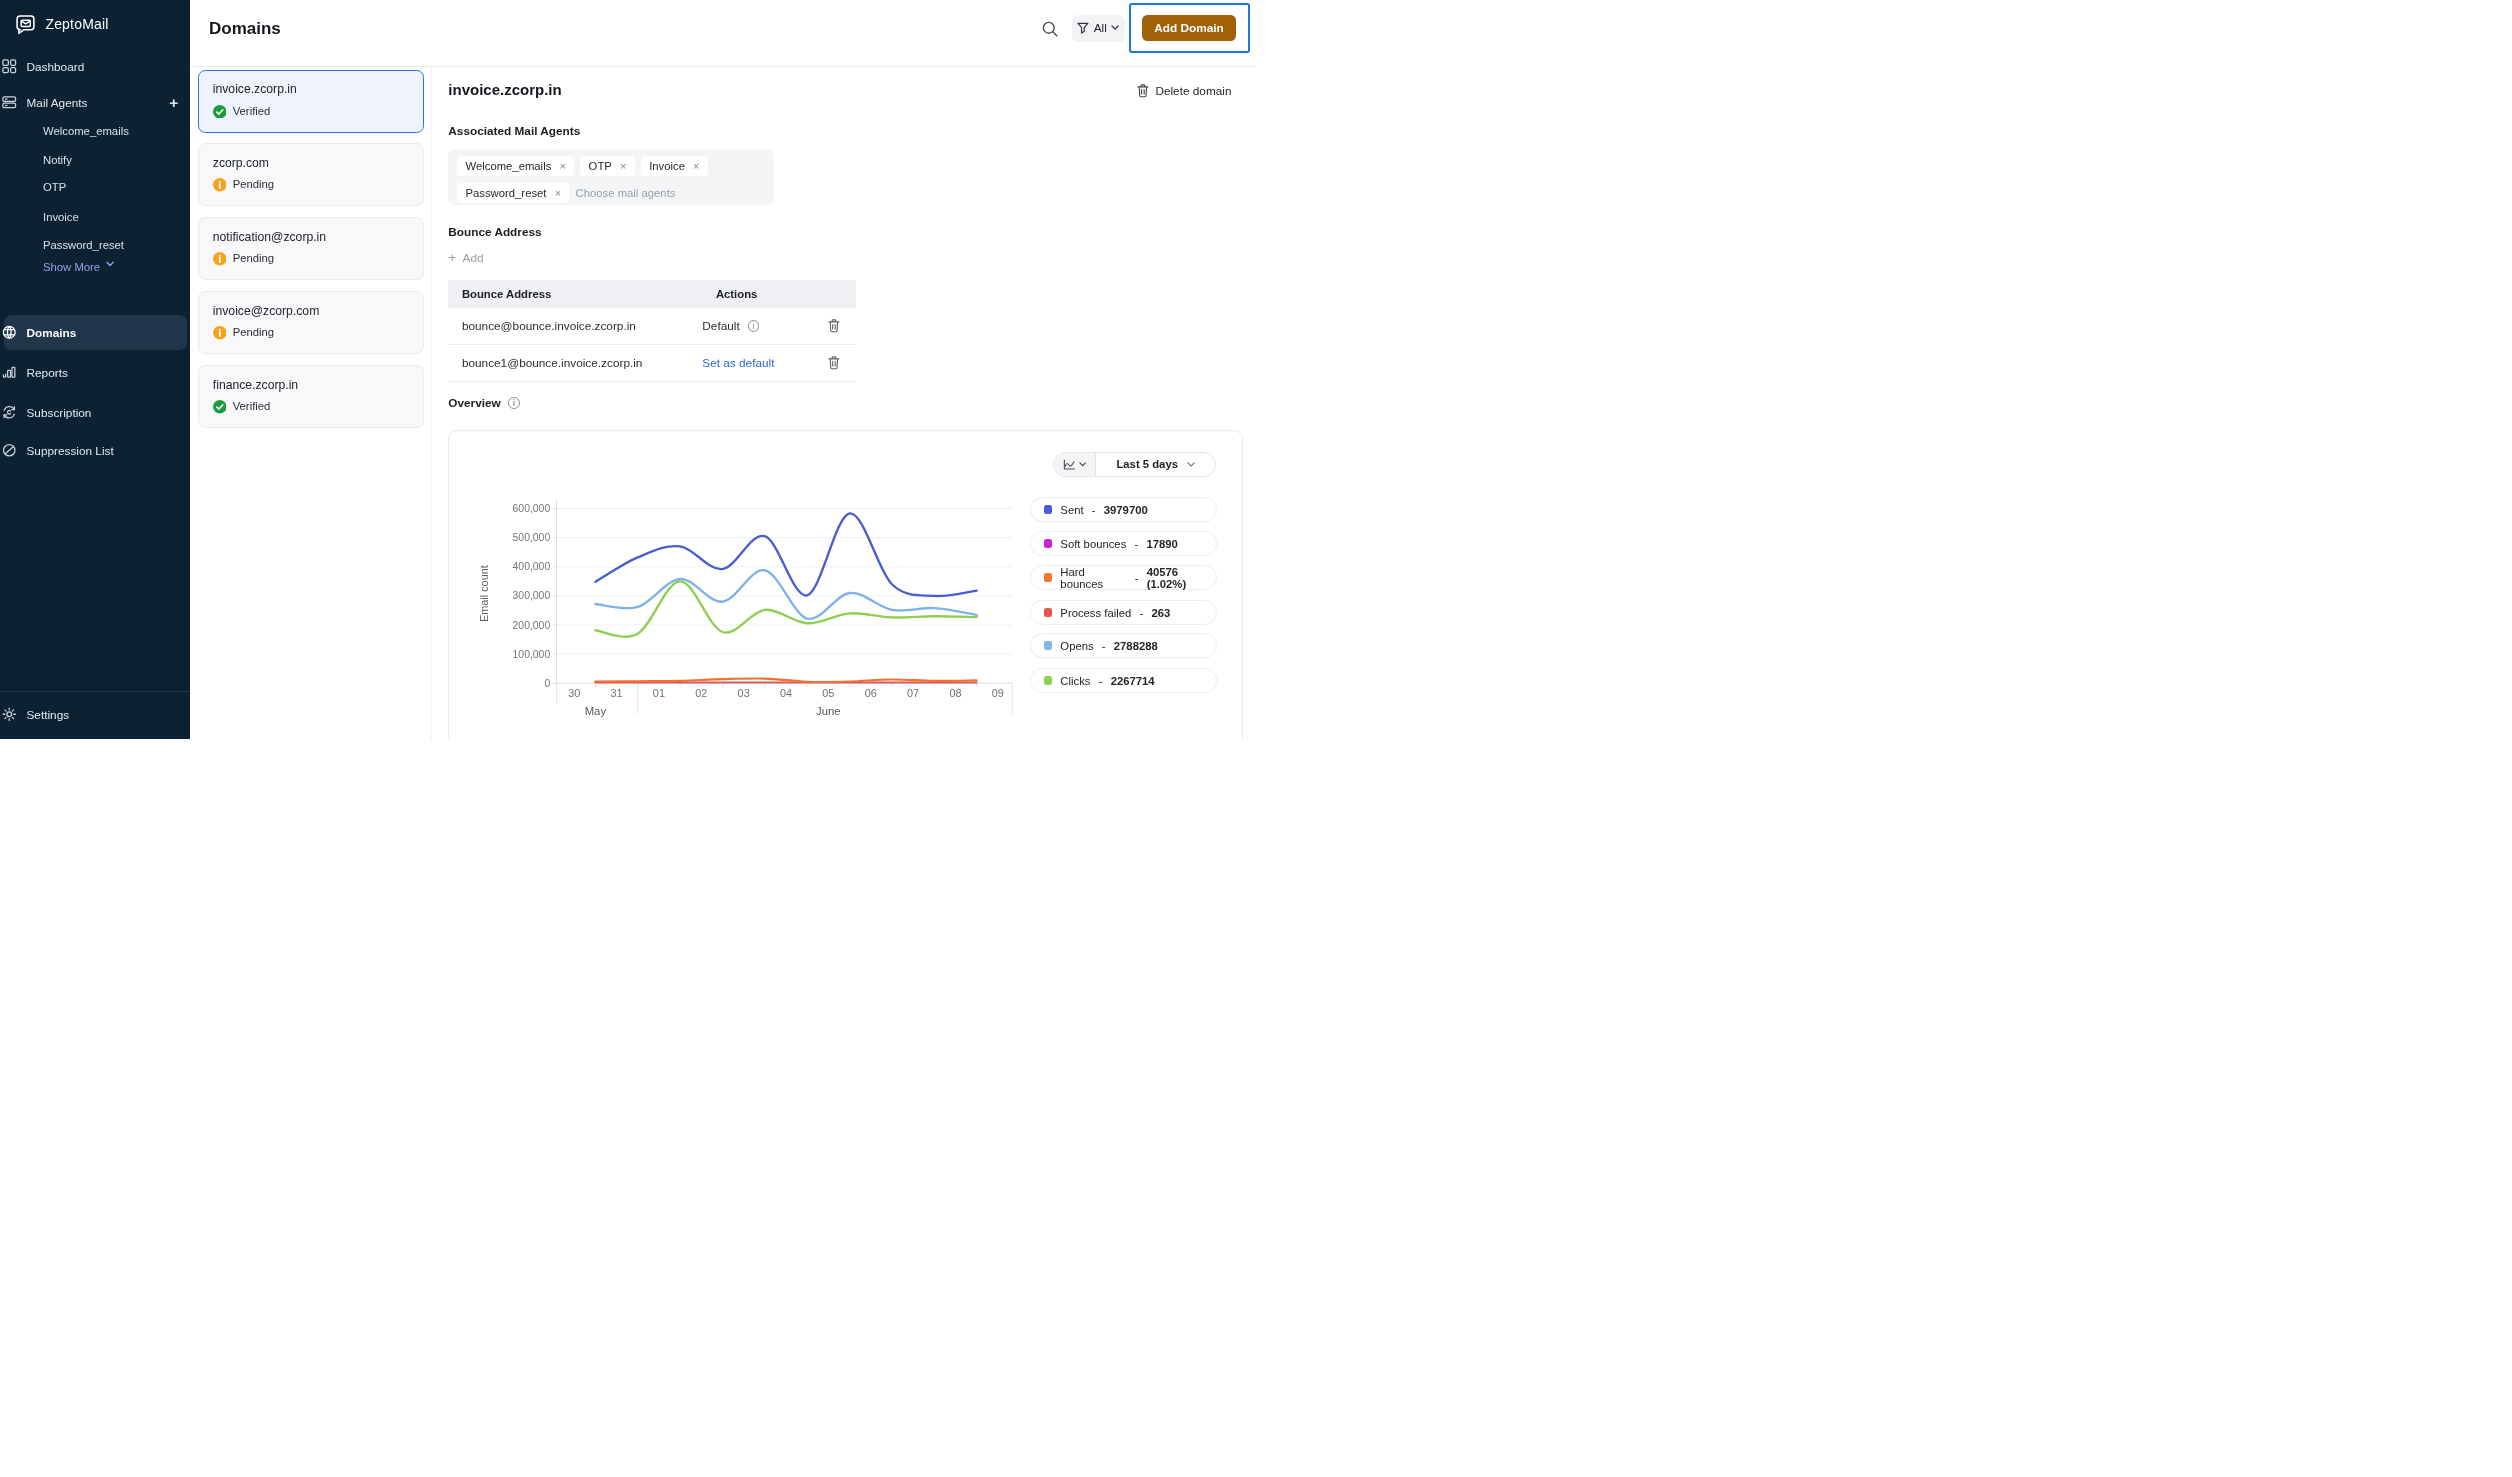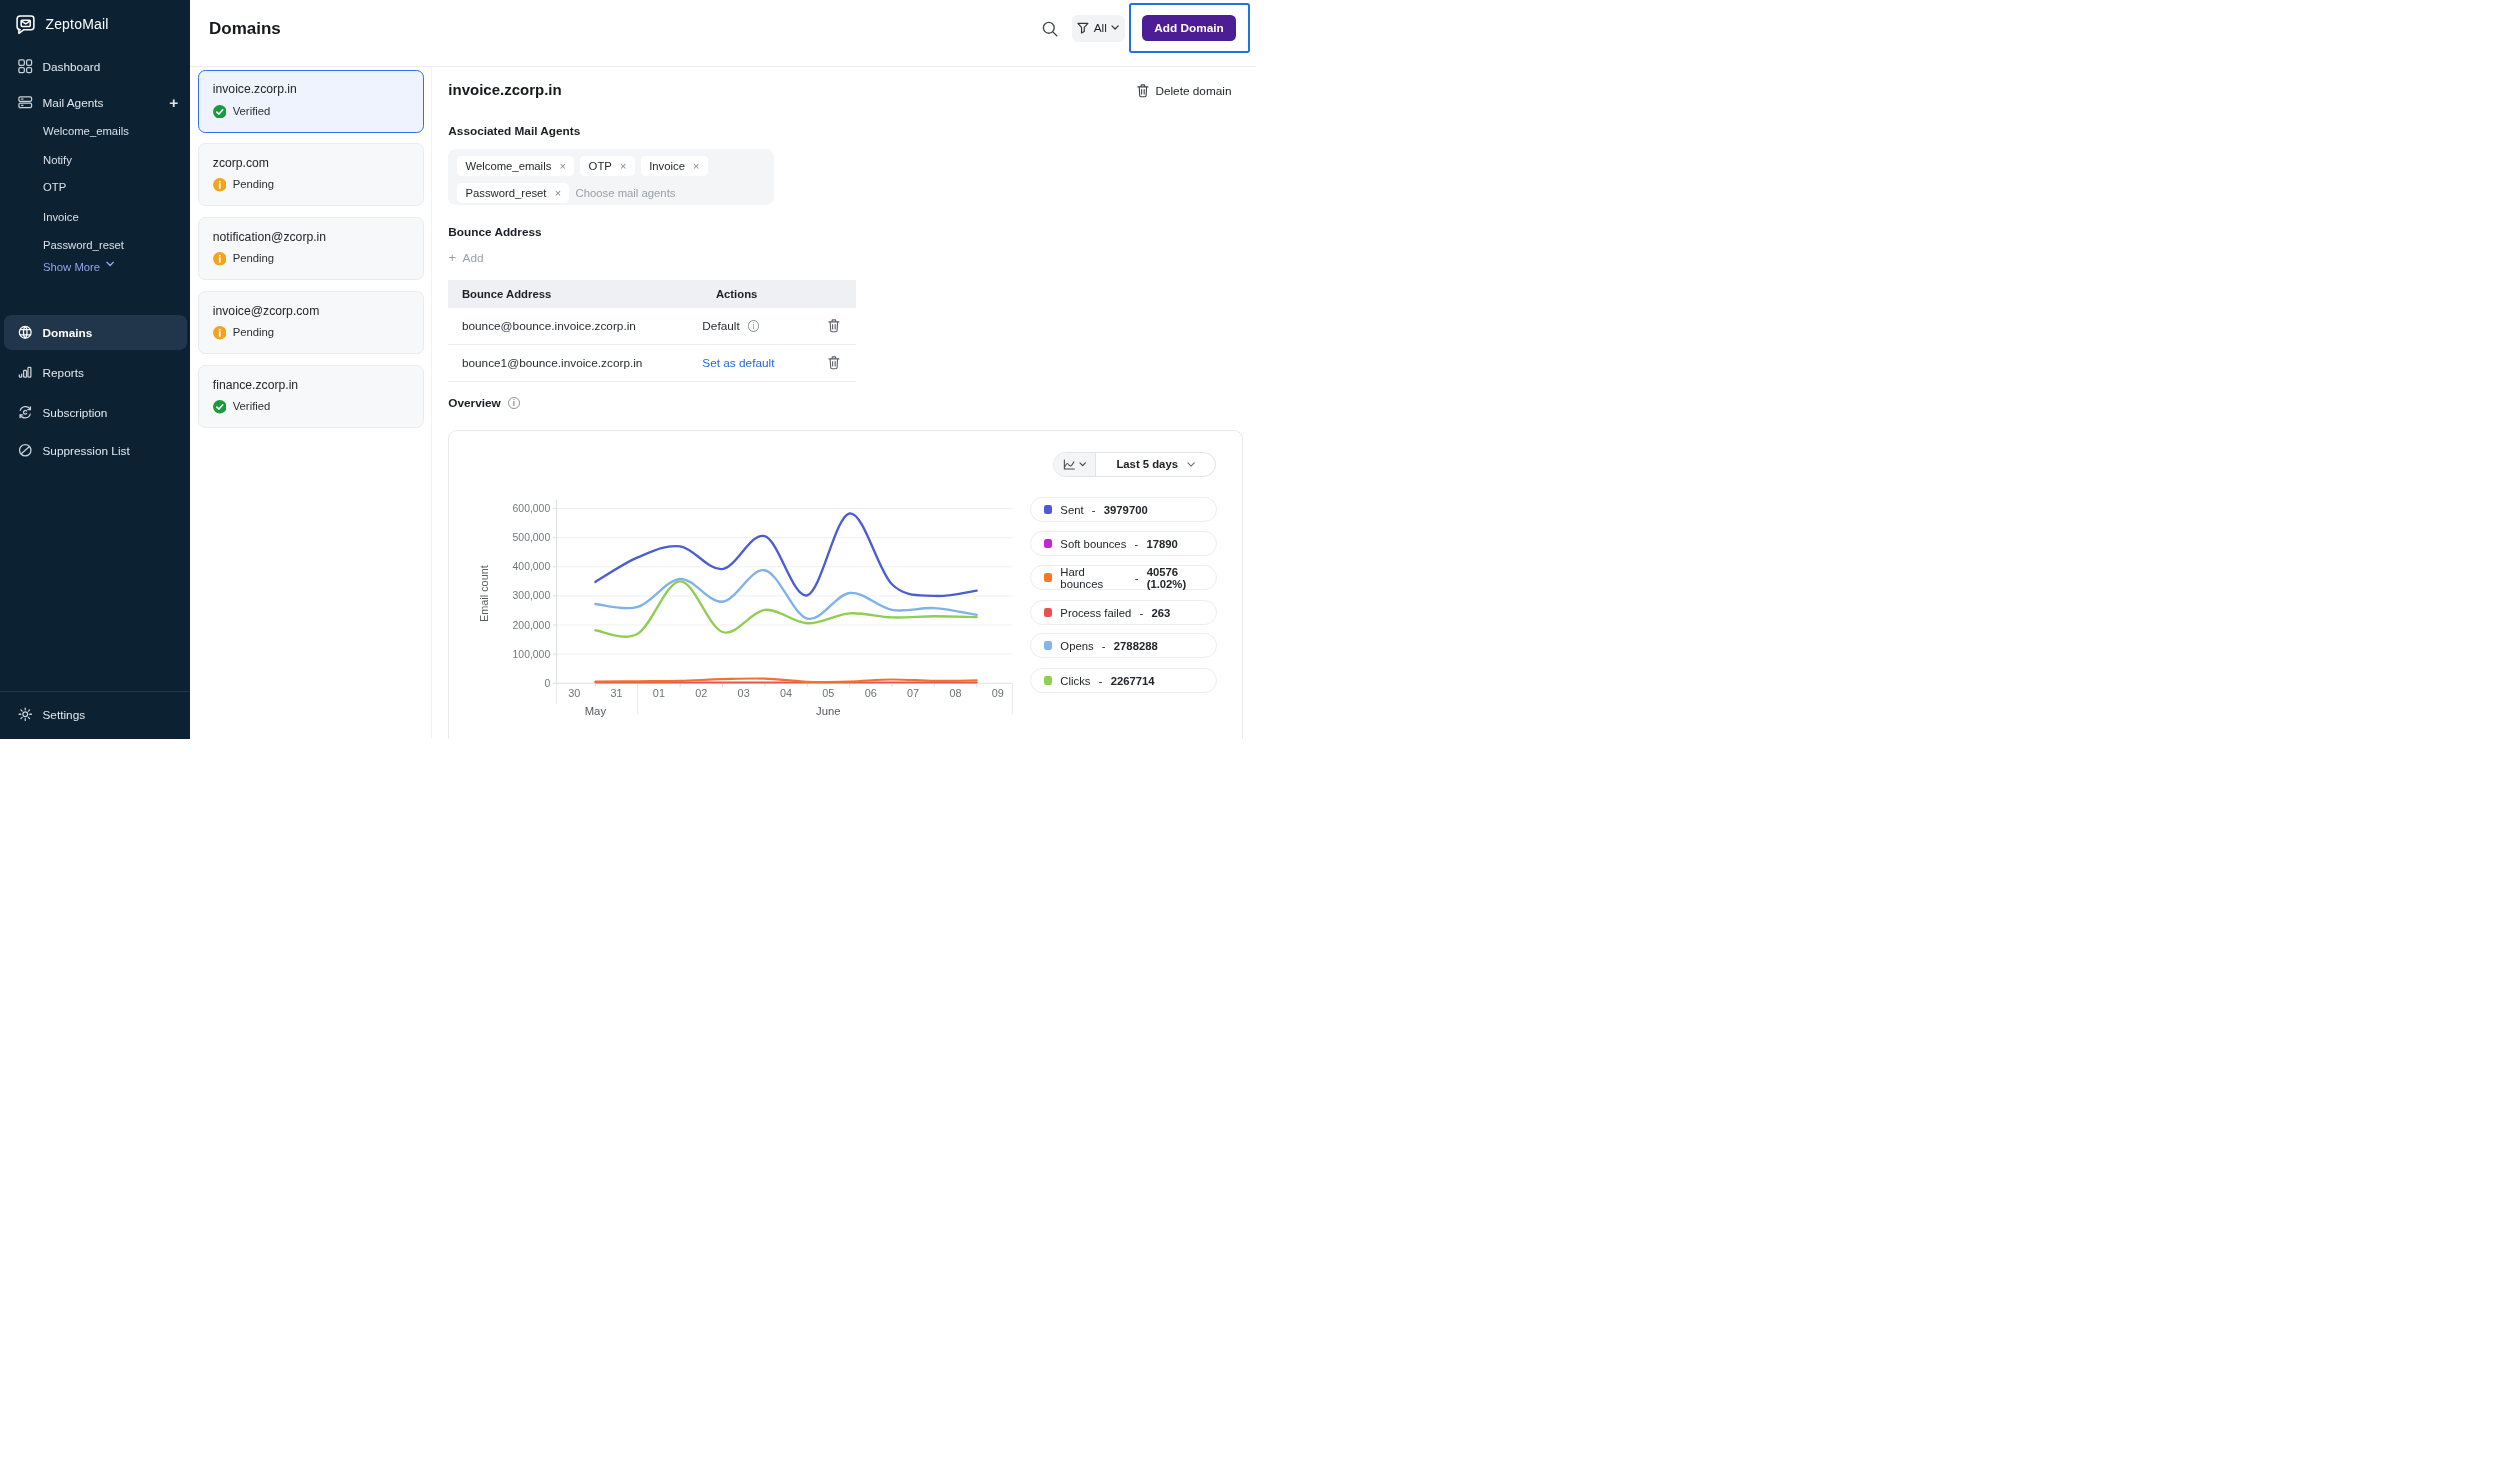--- a/index.html
+++ b/index.html
@@ -4,36 +4,36 @@
 <style>
   *{margin:0;padding:0;box-sizing:border-box}
   html,body{width:1256px;height:739px;overflow:hidden}
   body{position:relative;font-family:"Liberation Sans",sans-serif;background:#fff;color:#24272c}
   svg{display:block}
 
   
   .sidebar{position:absolute;left:0;top:0;width:190px;height:739px;background:#0c2132;color:#e9edf1}
   .logo{position:absolute;top:11.8px;left:12.7px;display:flex;align-items:center;gap:8.2px}
   .logo-text{font-size:14px;font-weight:normal;color:#fff;letter-spacing:0.2px}
-  .nav-item{position:absolute;left:0;width:190px;height:27px;display:flex;align-items:center;padding-left:18px;font-size:11.8px;color:#e3e9ee;cursor:pointer}
+  .nav-item{position:absolute;left:0;width:190px;height:27px;display:flex;align-items:center;padding-left:2px;font-size:11.8px;color:#e3e9ee;cursor:pointer}
   .nav-item .nav-ic{width:14.5px;margin-right:10px;flex:0 0 14.5px}
   .nav-sub{position:absolute;left:43px;height:22px;display:flex;align-items:center;font-size:11.3px;color:#d9e0e7;cursor:pointer}
   .plus-btn{position:absolute;right:11.8px;font-size:15.4px;font-weight:bold;color:#dfe4e8;line-height:1}
   .show-more{position:absolute;left:43px;display:flex;gap:5.4px;font-size:11.3px;color:#93a4ea;cursor:pointer}
   .active-pill{position:absolute;left:3.6px;top:315px;width:183px;height:35px;background:#21364b;border-radius:7.3px}
   .nav-item.active{font-weight:bold;color:#fff}
   .side-divider{position:absolute;left:0;top:691px;width:190px;height:0.9px;background:#223749}
 
   
   .header{position:absolute;left:190px;top:0;width:1066px;height:67px;background:#fff;border-bottom:0.9px solid #ededf0}
   .page-title{position:absolute;left:19px;top:19px;font-size:17px;font-weight:bold;color:#16181d}
   .search-btn{position:absolute;left:852px;top:21px;cursor:pointer}
   .filter-pill{position:absolute;left:882px;top:14.5px;width:53px;height:27px;background:#f2f3f5;border-radius:6.3px;display:flex;align-items:center;justify-content:center;gap:4.5px;font-size:11.8px;color:#1c1f26;cursor:pointer}
   .callout{position:absolute;left:939px;top:2.7px;width:121px;height:50px;border:2.7px solid #1f74e0;border-radius:2.7px}
-  .add-domain{position:absolute;left:11px;top:10px;width:94px;height:26px;background:#4c1d95;border:none;border-radius:5.4px;color:#fff;font-size:11.8px;font-weight:bold;font-family:"Liberation Sans",sans-serif;cursor:pointer}
+  .add-domain{position:absolute;left:11px;top:10px;width:94px;height:26px;background:#a16207;border:none;border-radius:5.4px;color:#fff;font-size:11.8px;font-weight:bold;font-family:"Liberation Sans",sans-serif;cursor:pointer}
 
   
   .content{position:absolute;left:190px;top:67px;width:1066px;height:672px}
   .domain-list{position:absolute;left:0;top:0;width:242px;height:672px;border-right:0.9px solid #f1f2f4}
   .domain-card{position:absolute;left:8.2px;width:226px;height:63px;background:#f7f8fa;border:0.9px solid #e9ebee;border-radius:7.3px;cursor:pointer}
   .domain-card.selected{background:#eef3fe;border:1.4px solid #2e6fe4}
   .card-name{position:absolute;left:13.6px;top:11.8px;font-size:12.2px;color:#22252a}
   .card-status{position:absolute;left:13.6px;top:34px;display:flex;gap:6.3px;font-size:11.3px;color:#2c2f33}
 
   .detail{position:absolute;left:242px;top:0;width:824px;height:672px}

